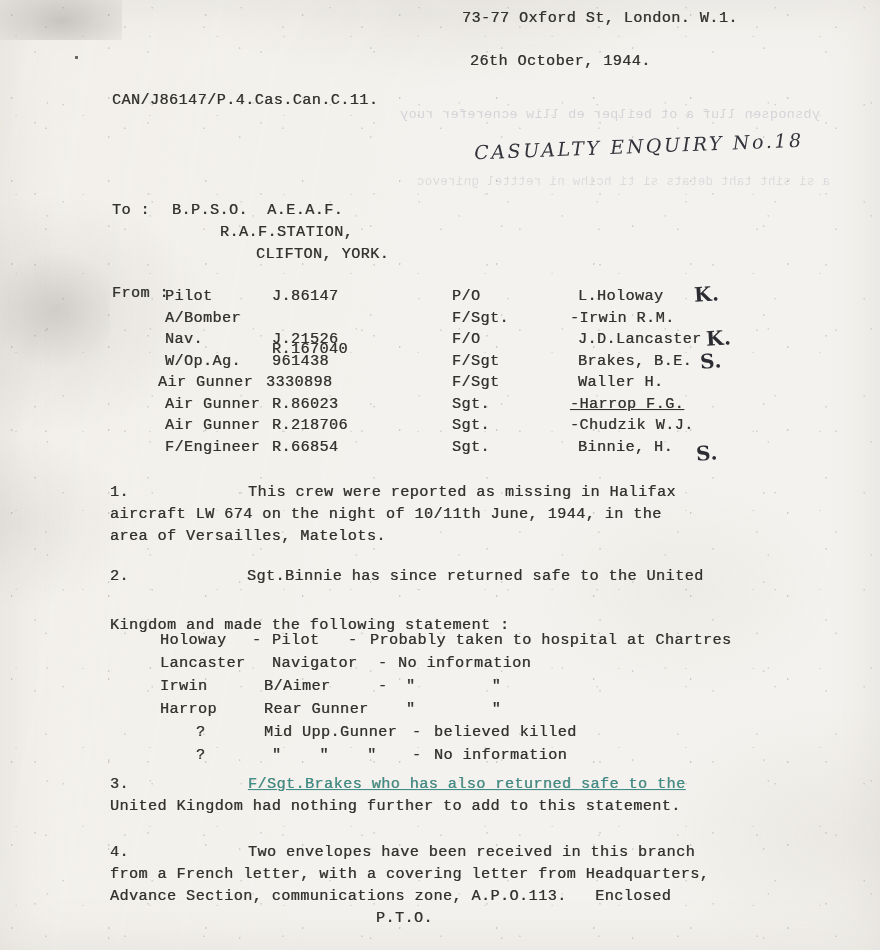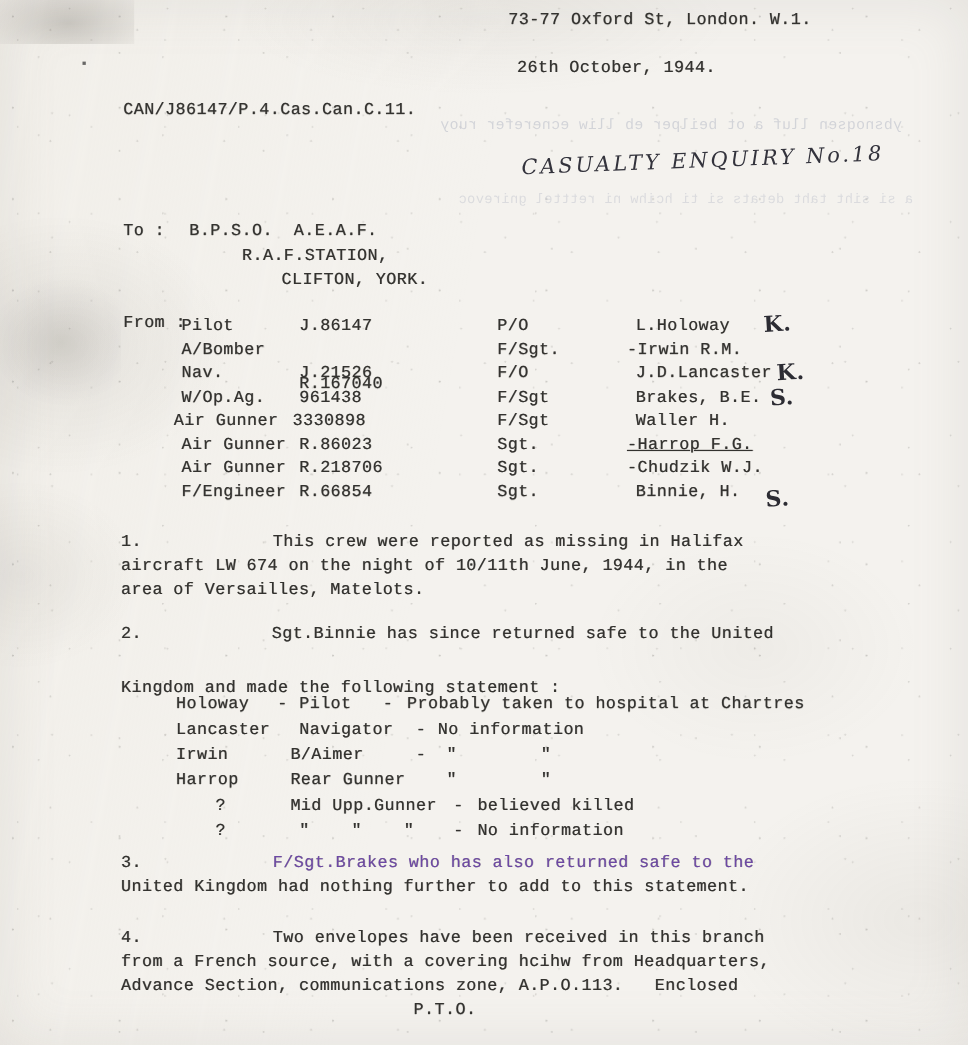--- a/index.html
+++ b/index.html
@@ -123,21 +123,21 @@
     font-family: "Liberation Mono", "DejaVu Sans Mono", monospace;
     font-size: 15.2px;
     line-height: 21.5px;
     letter-spacing: 0.4px;
     color: #33322f;
     text-shadow:
       0.45px 0 0 rgba(60,58,55,0.42),
       -0.35px 0 0 rgba(60,58,55,0.22),
       0 0.4px 0 rgba(60,58,55,0.20);
   }
-  .typed.fainter{ color: #4c1d95; opacity: 0.80; }
+  .typed.fainter{ color: #0f766e; opacity: 0.80; text-decoration: underline; }
 
   
   .hand {
     position: absolute;
     white-space: pre;
     font-family: "DejaVu Serif", "Liberation Serif", serif;
     font-style: italic;
     color: #2c2c33;
     transform: rotate(-3.5deg);
     letter-spacing: 1.2px;
@@ -311,19 +311,19 @@
 
   <div class="para" style="top:774px;">
     <span class="typed para-num" style="position:absolute; left:0; top:0;">3.</span>
     <span class="typed fainter" style="position:absolute; left:138px; top:0;">F/Sgt.Brakes who has also returned safe to the</span>
     <span class="typed" style="position:absolute; left:0; top:22px;">United Kingdom had nothing further to add to this statement.</span>
   </div>
 
   <div class="para" style="top:842px;">
     <span class="typed para-num" style="position:absolute; left:0; top:0;">4.</span>
     <span class="typed" style="position:absolute; left:138px; top:0;text-align:center;">Two envelopes have been received in this branch</span>
-    <span class="typed" style="position:absolute; left:0; top:22px;">from a French source, with a covering hcihw from Headquarters,
+    <span class="typed" style="position:absolute; left:0; top:22px;">from a French letter, with a covering letter from Headquarters,
 Advance Section, communications zone, A.P.O.113.   Enclosed</span>
   </div>
 
   <div class="typed" style="left:376px; top:908px;">P.T.O.</div>
 
 </div>
 
 </body></html>

